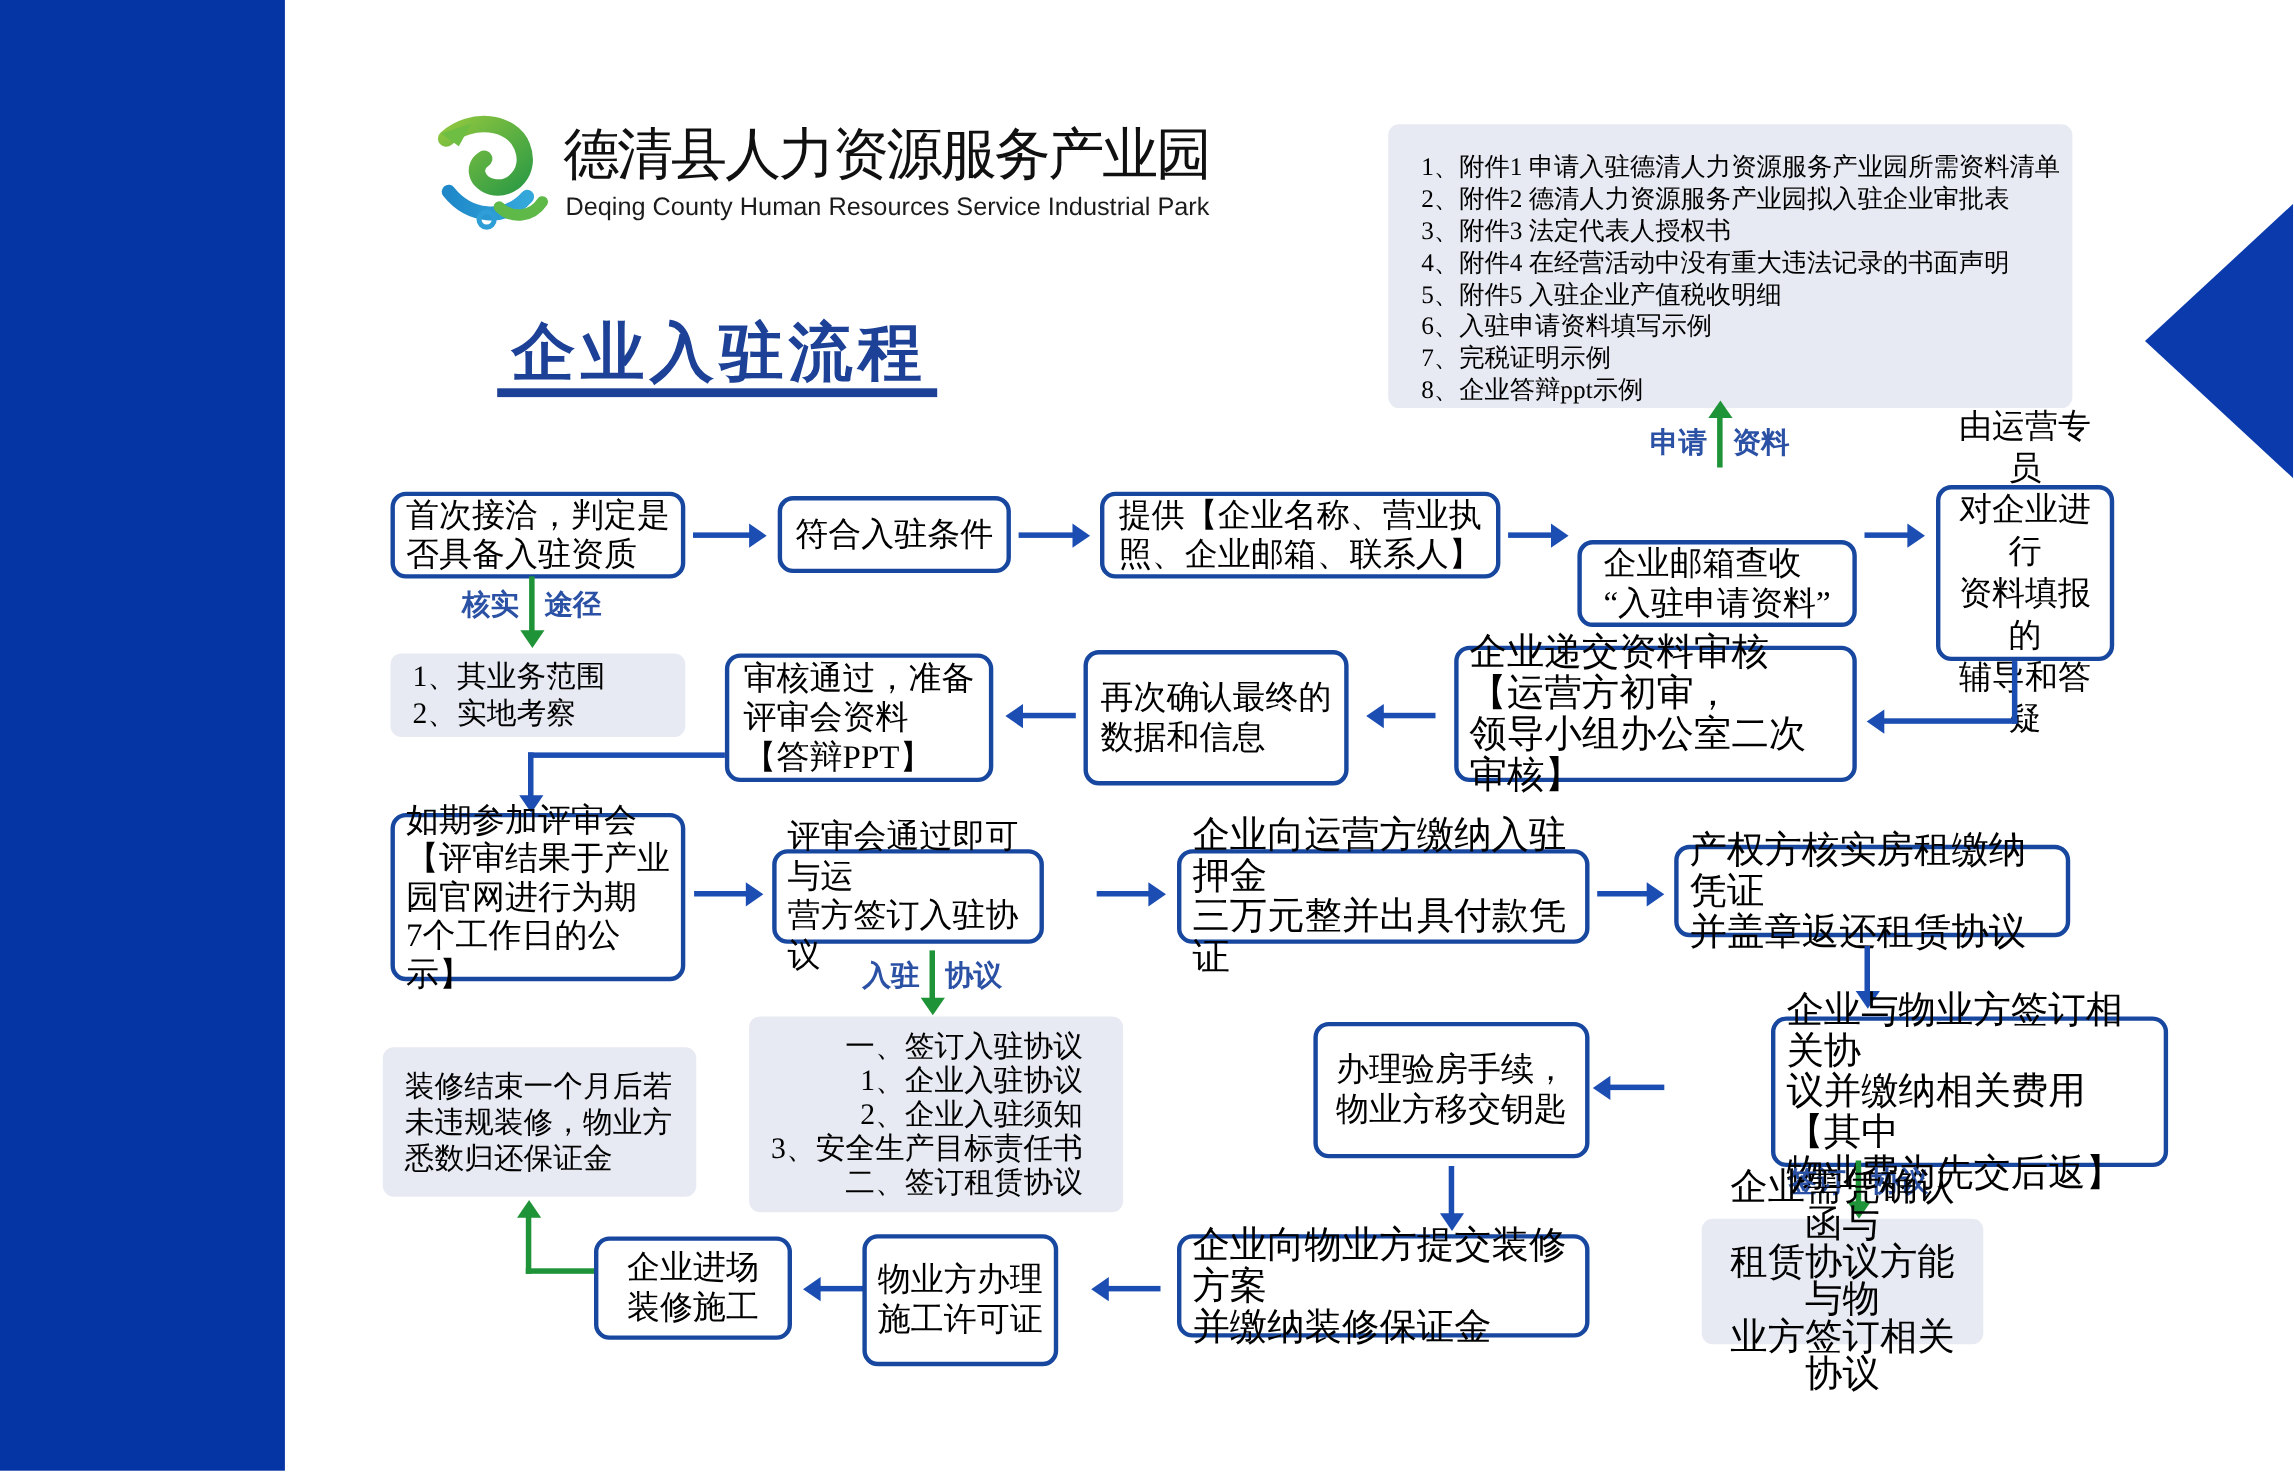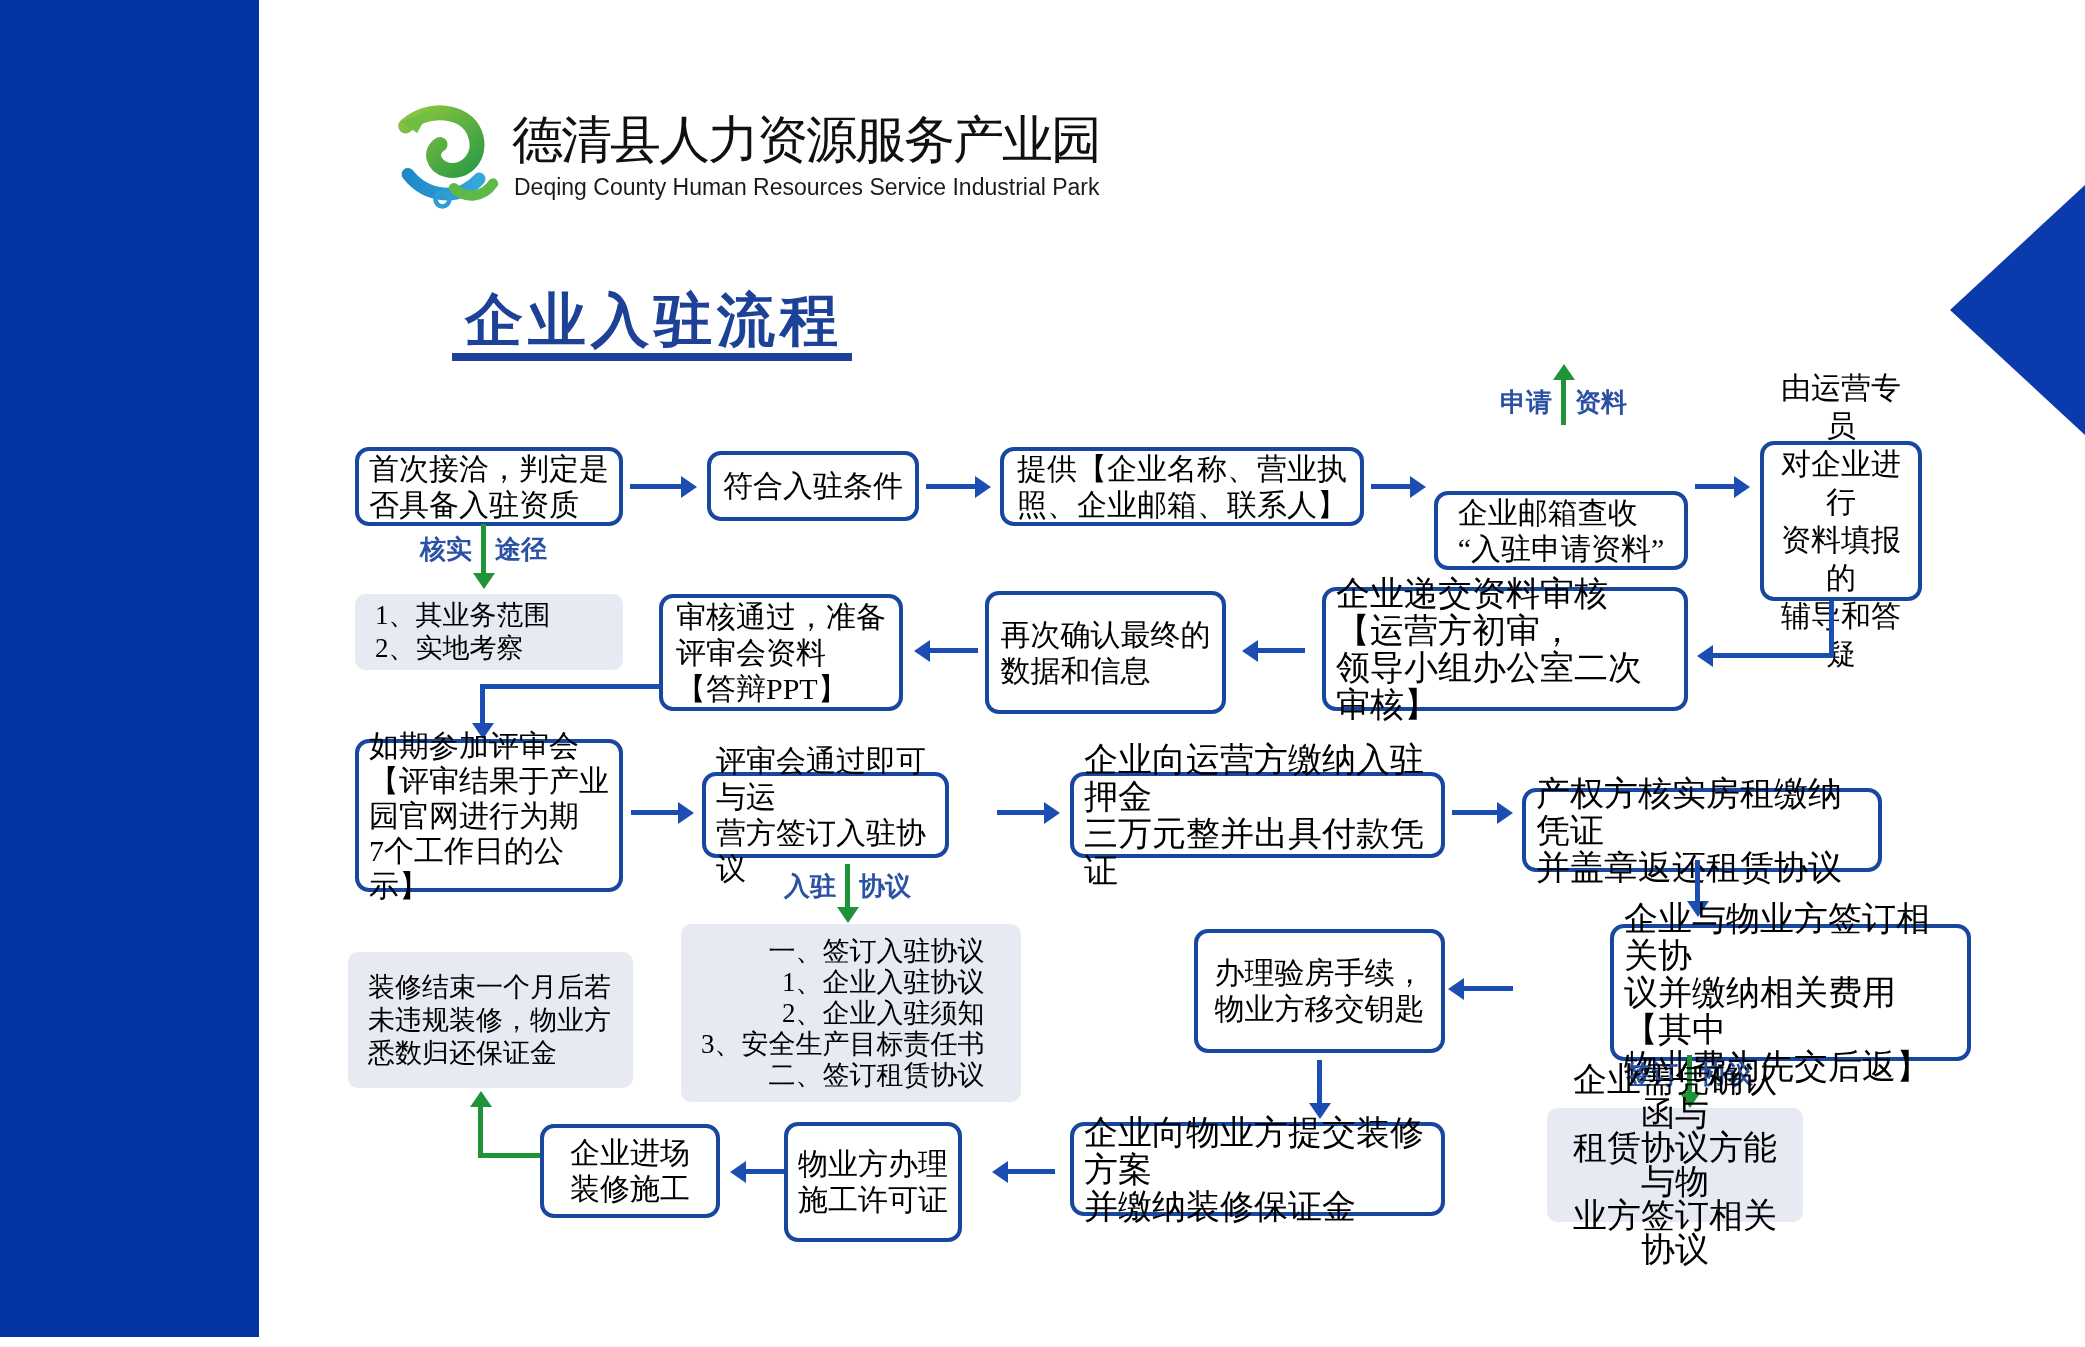--- a/index.html
+++ b/index.html
@@ -77,20 +77,30 @@
     <path d="M16 62 C32 82 60 86 78 66" fill="none" stroke="url(#lg2)" stroke-width="11" stroke-linecap="round"></path>
     <path d="M56 74 C66 84 82 82 90 70" fill="none" stroke="#5FB948" stroke-width="9" stroke-linecap="round"></path>
     <circle cx="46" cy="84" r="6" fill="none" stroke="#2E9ED6" stroke-width="4"></circle>
   </svg>
   <div class="logo-zh">德清县人力资源服务产业园</div>
   <div class="logo-en">Deqing County Human Resources Service Industrial Park</div>
 
   <div class="page-title">企业入驻流程</div>
   <div class="title-underline"></div>
 
+  <div class="panel attachments">
+    <div>1、附件1 申请入驻德清人力资源服务产业园所需资料清单</div>
+    <div>2、附件2 德清人力资源服务产业园拟入驻企业审批表</div>
+    <div>3、附件3 法定代表人授权书</div>
+    <div>4、附件4 在经营活动中没有重大违法记录的书面声明</div>
+    <div>5、附件5 入驻企业产值税收明细</div>
+    <div>6、入驻申请资料填写示例</div>
+    <div>7、完税证明示例</div>
+    <div>8、企业答辩ppt示例</div>
+  </div>
 
   <div class="vlabel" style="left:1500px;top:379px;">
     <span>申请</span>
     <span class="garrow up" style="height:46px;"></span>
     <span>资料</span>
   </div>
 
   <div class="box" style="left:355px;top:447px;width:268px;height:79px;">首次接洽，判定是
 否具备入驻资质</div>
   <div class="arr h to-r" style="left:630px;top:484px;width:52px;"></div>
@@ -136,21 +146,21 @@
 【评审结果于产业
 园官网进行为期
 7个工作日的公示】</div>
   <div class="arr h to-r" style="left:631px;top:810px;width:48px;"></div>
   <div class="box" style="left:702px;top:772px;width:247px;height:86px;">评审会通过即可与运
 营方签订入驻协议</div>
   <div class="arr h to-r" style="left:997px;top:810px;width:48px;"></div>
   <div class="box f29" style="left:1070px;top:772px;width:375px;height:86px;">企业向运营方缴纳入驻押金
 三万元整并出具付款凭证</div>
   <div class="arr h to-r" style="left:1452px;top:810px;width:46px;"></div>
-  <div class="box f29" style="left:1522px;top:788px;width:360px;height:84px;">产权方核实房租缴纳凭证
+  <div class="box f29" style="left:1522px;top:768px;width:360px;height:84px;">产权方核实房租缴纳凭证
 并盖章返还租赁协议</div>
 
   <div class="vlabel" style="left:784px;top:864px;">
     <span>入驻</span>
     <span class="garrow down" style="height:44px;"></span>
     <span>协议</span>
   </div>
   <div class="arr v to-d" style="left:1695px;top:860px;height:42px;"></div>
 
   <div class="note" style="left:681px;top:924px;width:340px;height:178px;line-height:31px;text-align:right;">一、签订入驻协议

